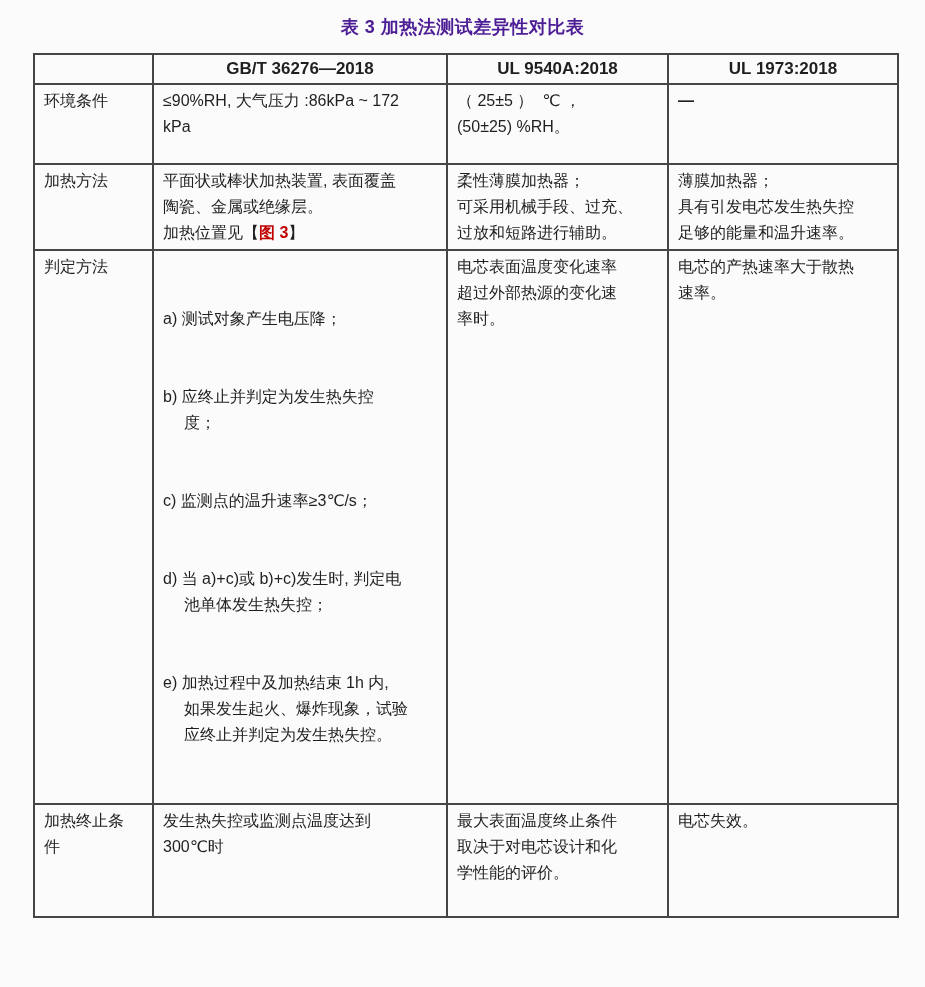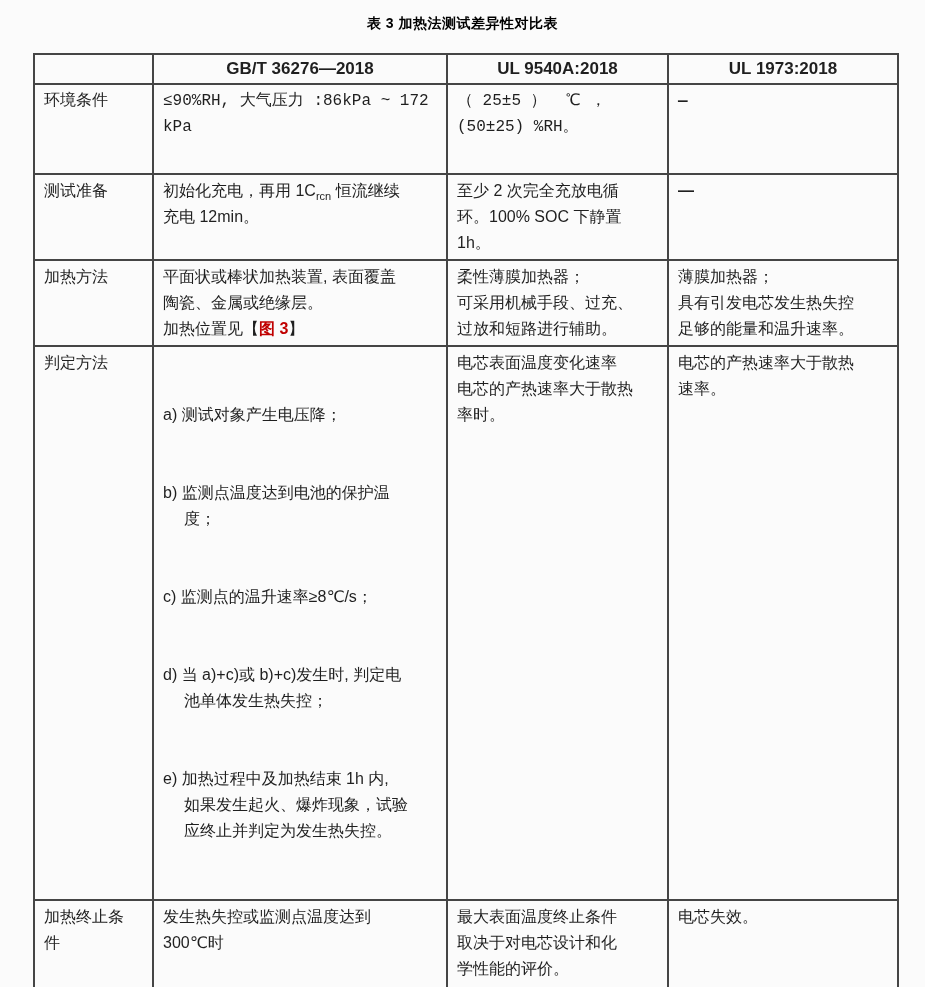--- a/index.html
+++ b/index.html
@@ -8,21 +8,21 @@
     background: #fbfbfb;
     font-family: "Liberation Sans", "DejaVu Sans", sans-serif;
     color: #1f1f1f;
     overflow: hidden;
   }
   .page { position: relative; width: 925px; height: 987px; }
 
   .title {
     position: absolute; top: 15px; left: 10px; width: 905px;
     text-align: center;
-    font-size: 14px; font-weight: bold; color: #000000;
+    font-size: 18px; font-weight: bold; color: #4c1d95;
     letter-spacing: 0.5px;
   }
 
   table.cmp {
     position: absolute; left: 33px; top: 53px;
     width: 864px;
     border-collapse: collapse;
     table-layout: fixed;
   }
   col.c1 { width: 119px; }
@@ -44,21 +44,21 @@
     text-align: center;
     vertical-align: middle;
     font-weight: bold;
     font-size: 17px;
     padding: 0 4px;
     white-space: nowrap;
   }
   .cmp tbody th.rl { font-weight: normal; }
 
   tr.hrow   { height: 30px; }
-  tr.r-env    { height: 90px; font-family: Liberation Mono, monospace; }
+  tr.r-env    { height: 80px; }
   tr.r-prep   { height: 75px; }
   tr.r-method { height: 75px; }
   tr.r-rate   { height: 52px; }
   tr.r-judge  { height: 253px; border-radius: 13px; }
   tr.r-stop   { height: 113px; }
 
   .hang { padding-left: 21px; text-indent: -21px; }
 
   .ref { color: #c00000; font-weight: bold; text-align: right; }
   sub.sb { font-size: 11px; line-height: 0; }
@@ -90,59 +90,50 @@
 
       <tr class="r-env">
         <th class="rl">环境条件</th>
         <td>≤90%RH, 大气压力 :86kPa ~ 172
 kPa</td>
         <td>（ 25±5 ）  ℃ ，
 (50±25) %RH。</td>
         <td class="dash">—</td>
       </tr>
 
-      <tr class="r-prep">
-        <th class="rl">测试准备</th>
-        <td><span>初始化充电，再用 1C</span><sub class="sb">rcn</sub><span> 恒流继续
-充电 12min。</span></td>
-        <td>至少 2 次完全充放电循
-环。100% SOC 下静置
-1h。</td>
-        <td class="dash">—</td>
-      </tr>
 
       <tr class="r-method">
         <th class="rl">加热方法</th>
         <td><span>平面状或棒状加热装置, 表面覆盖
 陶瓷、金属或绝缘层。
 加热位置见【</span><span class="ref">图 3</span><span>】</span></td>
         <td>柔性薄膜加热器；
 可采用机械手段、过充、
 过放和短路进行辅助。</td>
         <td>薄膜加热器；
 具有引发电芯发生热失控
 足够的能量和温升速率。</td>
       </tr>
 
 
       <tr class="r-judge">
         <th class="rl">判定方法</th>
         <td>
           <div class="hang">a) 测试对象产生电压降；</div>
-          <div class="hang">b) 监测点温度达到电池的保护温
+          <div class="hang">b) 应终止并判定为发生热失控
 度；</div>
-          <div class="hang">c) 监测点的温升速率≥8℃/s；</div>
+          <div class="hang">c) 监测点的温升速率≥3℃/s；</div>
           <div class="hang">d) 当 a)+c)或 b)+c)发生时, 判定电
 池单体发生热失控；</div>
           <div class="hang">e) 加热过程中及加热结束 1h 内,
 如果发生起火、爆炸现象，试验
 应终止并判定为发生热失控。</div>
         </td>
         <td>电芯表面温度变化速率
-电芯的产热速率大于散热
+超过外部热源的变化速
 率时。</td>
         <td>电芯的产热速率大于散热
 速率。</td>
       </tr>
 
       <tr class="r-stop">
         <th class="rl">加热终止条
 件</th>
         <td>发生热失控或监测点温度达到
 300℃时</td>

